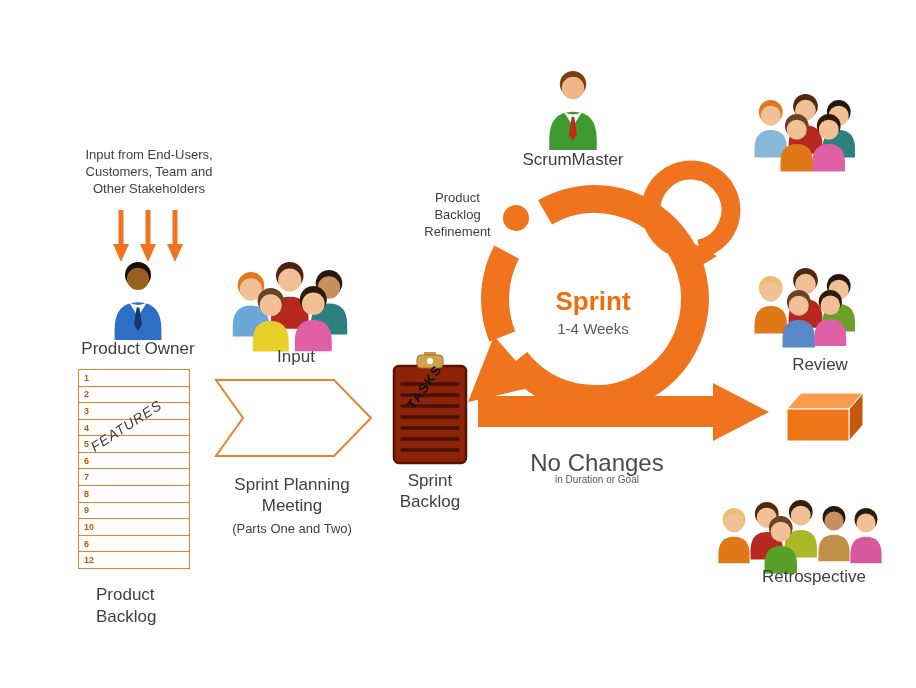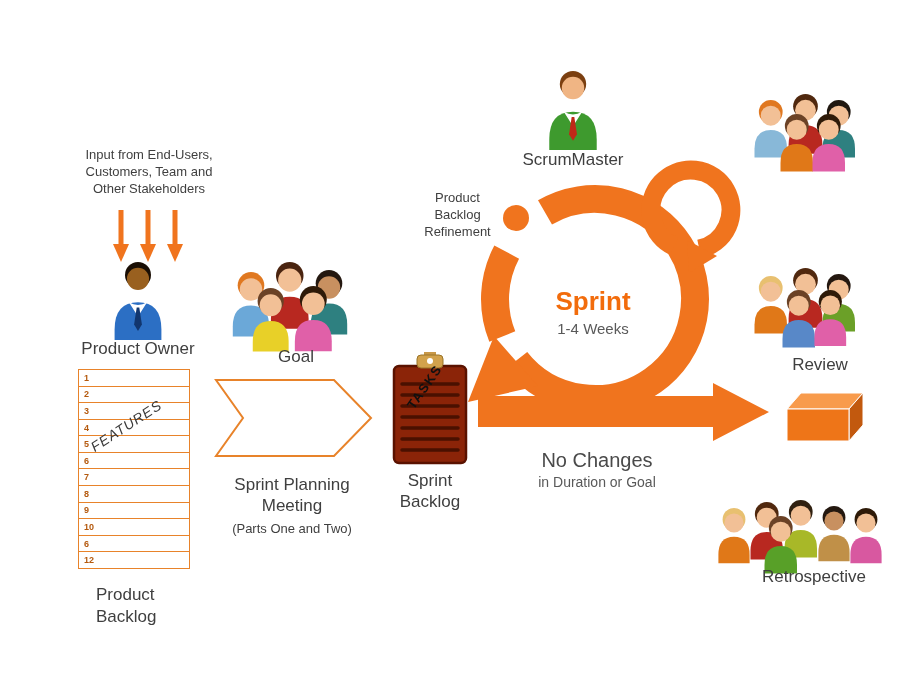--- a/index.html
+++ b/index.html
@@ -24,22 +24,22 @@
   .brow:last-child{border-bottom:none}
   .features-overlay{left:92px;top:440px;transform:rotate(-33deg);transform-origin:left center;
     font-style:italic;font-size:14px;letter-spacing:1px;color:#3A3A3A}
   .tasks-overlay{left:410px;top:400px;transform:rotate(-55deg);transform-origin:left center;
     font-weight:700;font-size:13px;letter-spacing:1.5px;color:#101010}
   .banner-text{left:246px;top:388px;width:106px;font-weight:700;font-size:12px;
     color:#1A1A1A;line-height:15px;text-align:center}
   .sprint-title{left:518px;top:286px;width:150px;text-align:center;
     font-weight:700;font-size:26px;color:#F26C0C}
   .sprint-sub{left:518px;top:320px;width:150px;text-align:center;font-size:15px;color:#595959}
-  .nochanges-1{left:512px;top:449px;width:170px;text-align:center;font-size:20px;color:#4A4A4A}
-  .nochanges-2{left:512px;top:474px;width:170px;text-align:center;font-size:14px;color:#595959}
+  .nochanges-1{left:512px;top:449px;width:170px;text-align:center;font-size:24px;color:#4A4A4A}
+  .nochanges-2{left:512px;top:474px;width:170px;text-align:center;font-size:10px;color:#595959}
 </style>
 </head>
 <body>
 
 <div class="canvas">
 
   <svg class="layer" width="916" height="688" viewBox="0 0 916 688">
     <defs>
       <g id="person">
         <circle class="p-hair" cx="15" cy="9.5" r="9.5"></circle>
@@ -187,21 +187,21 @@
       </div>
   </div>
 
   <div class="abs features-overlay">FEATURES</div>
 
   <div class="abs lbl" style="left:96px;top:584px;line-height:22px">
     <div>Product</div>
     <div>Backlog</div>
   </div>
 
-  <div class="abs lbl c" style="left:248px;top:347px;width:96px">Goal</div>
+  <div class="abs lbl c" style="left:248px;top:347px;width:96px">Input</div>
 
 
   <div class="abs lbl c" style="left:212px;top:474px;width:160px;line-height:21px">
     <div>Sprint Planning</div>
     <div>Meeting</div>
   </div>
   <div class="abs sm c" style="left:212px;top:521px;width:160px">(Parts One and Two)</div>
 
   <div class="abs tasks-overlay">TASKS</div>
 

